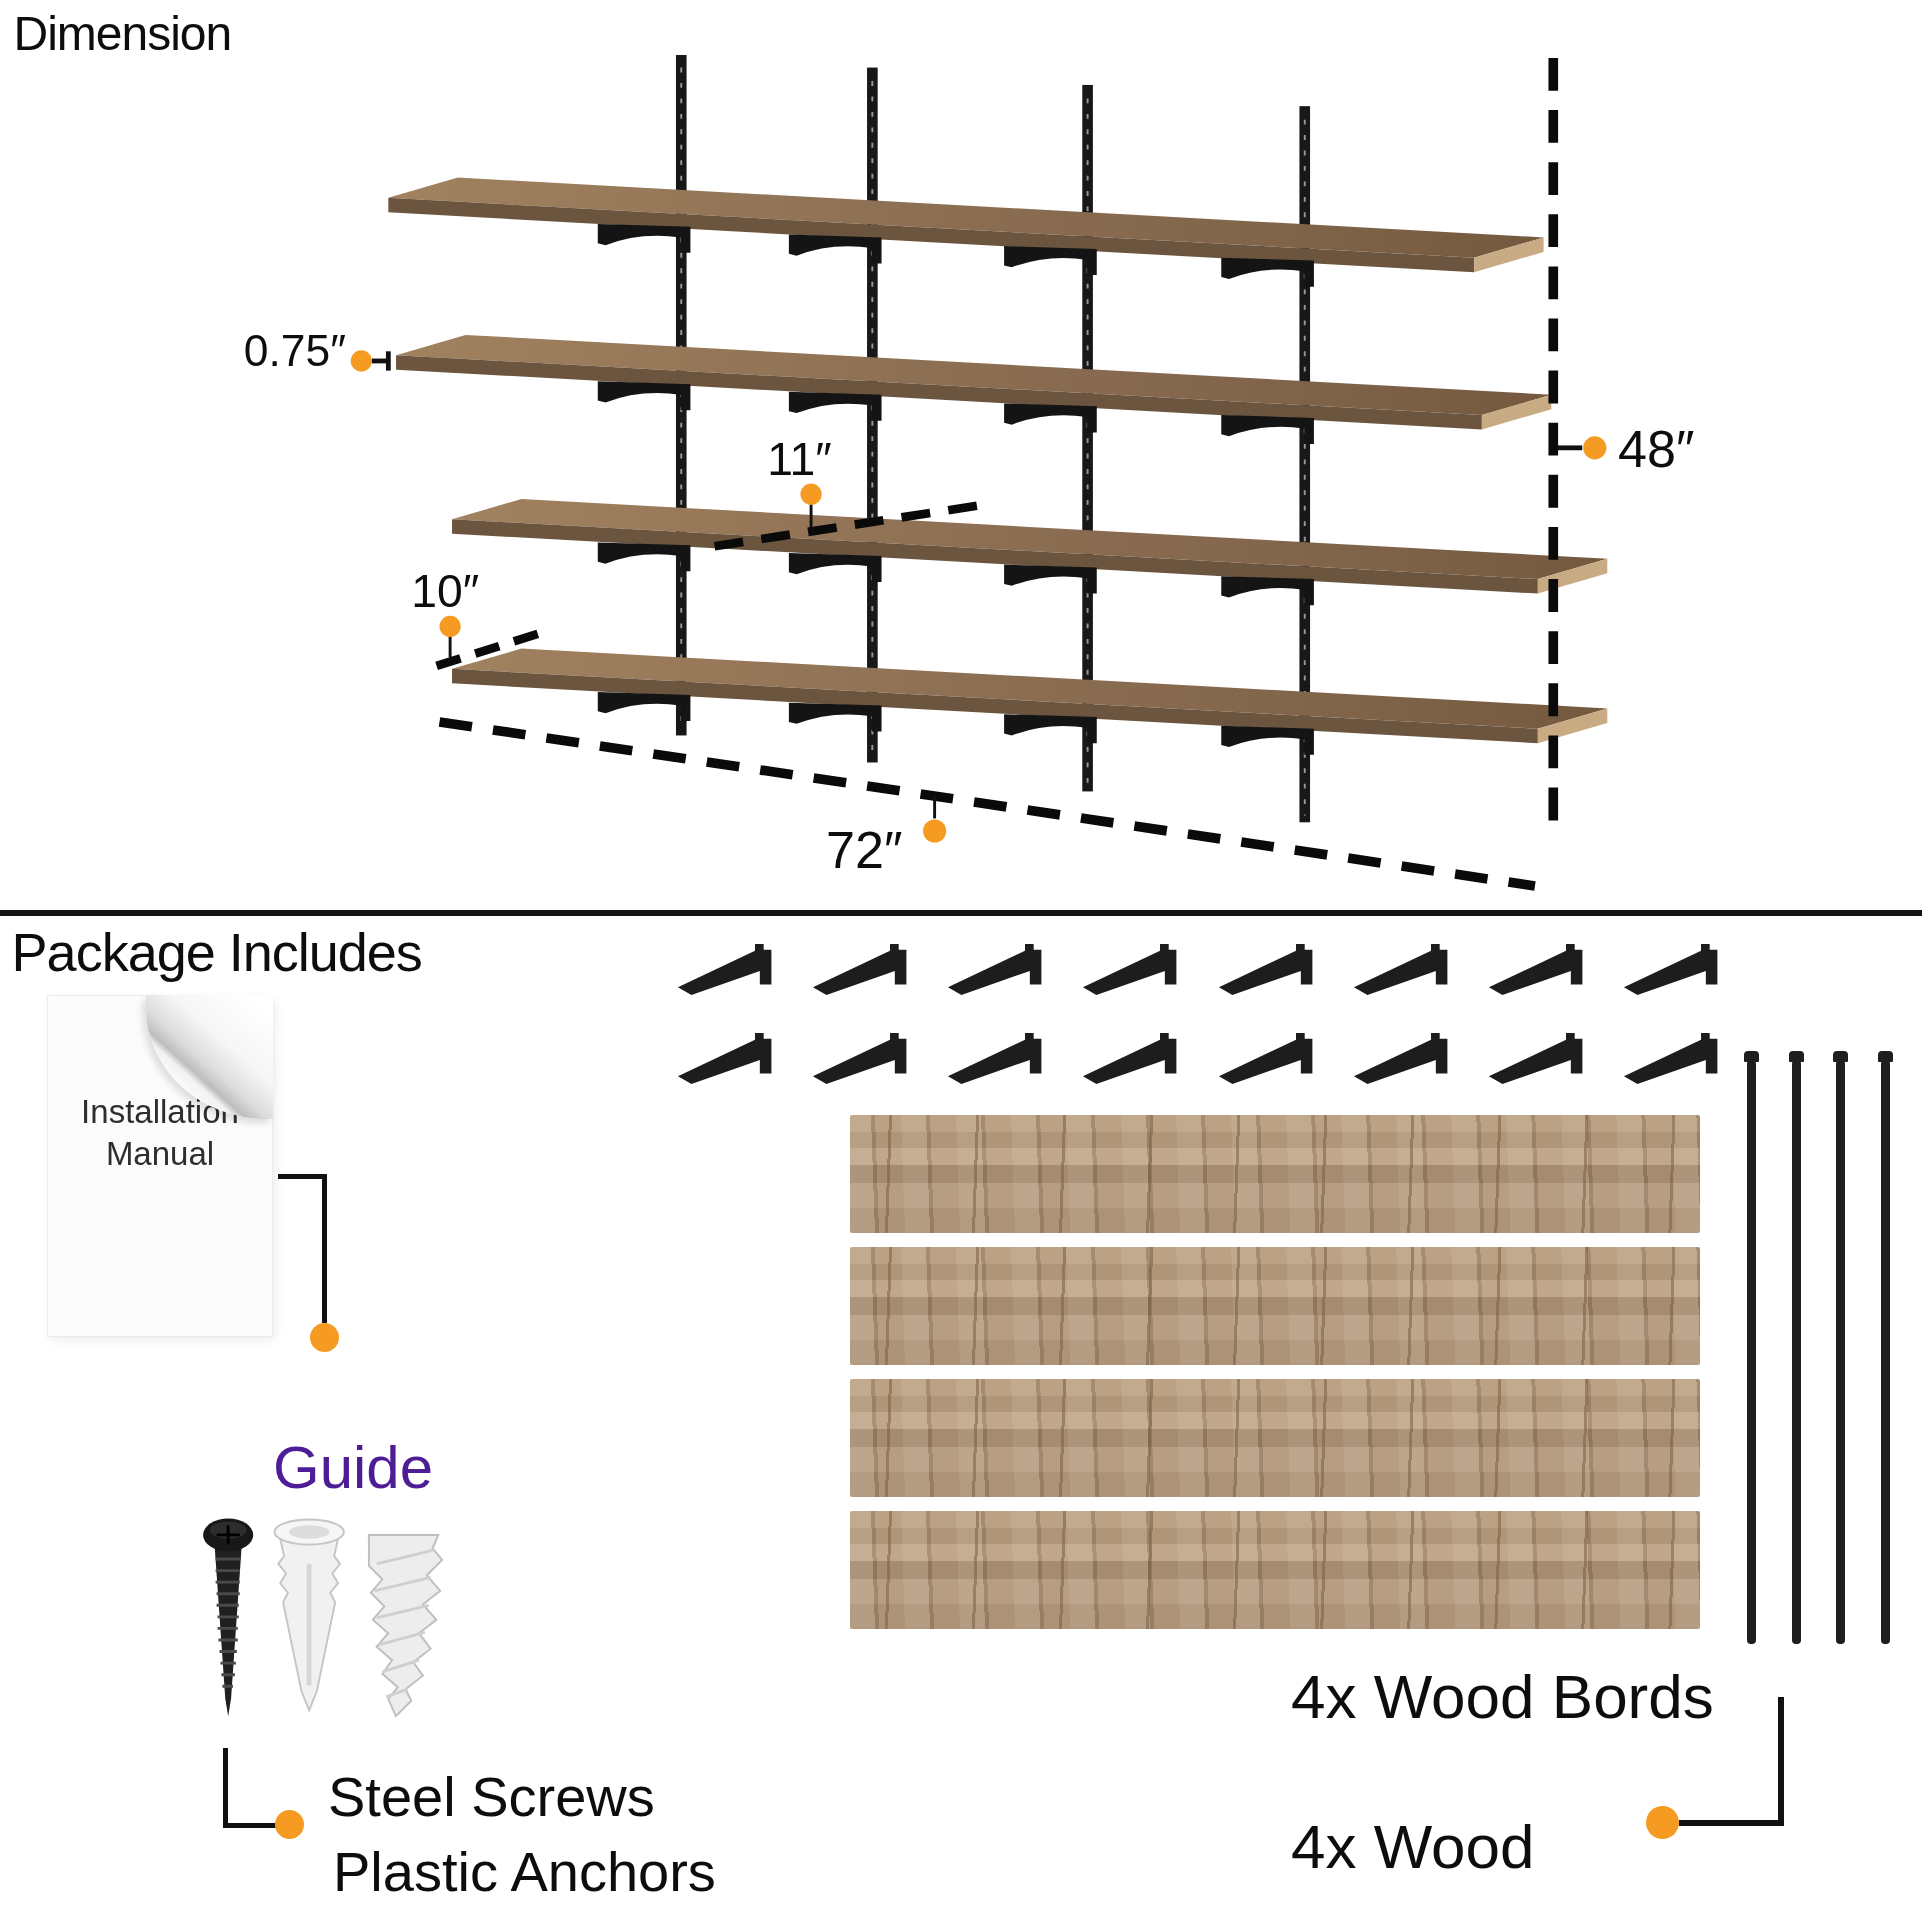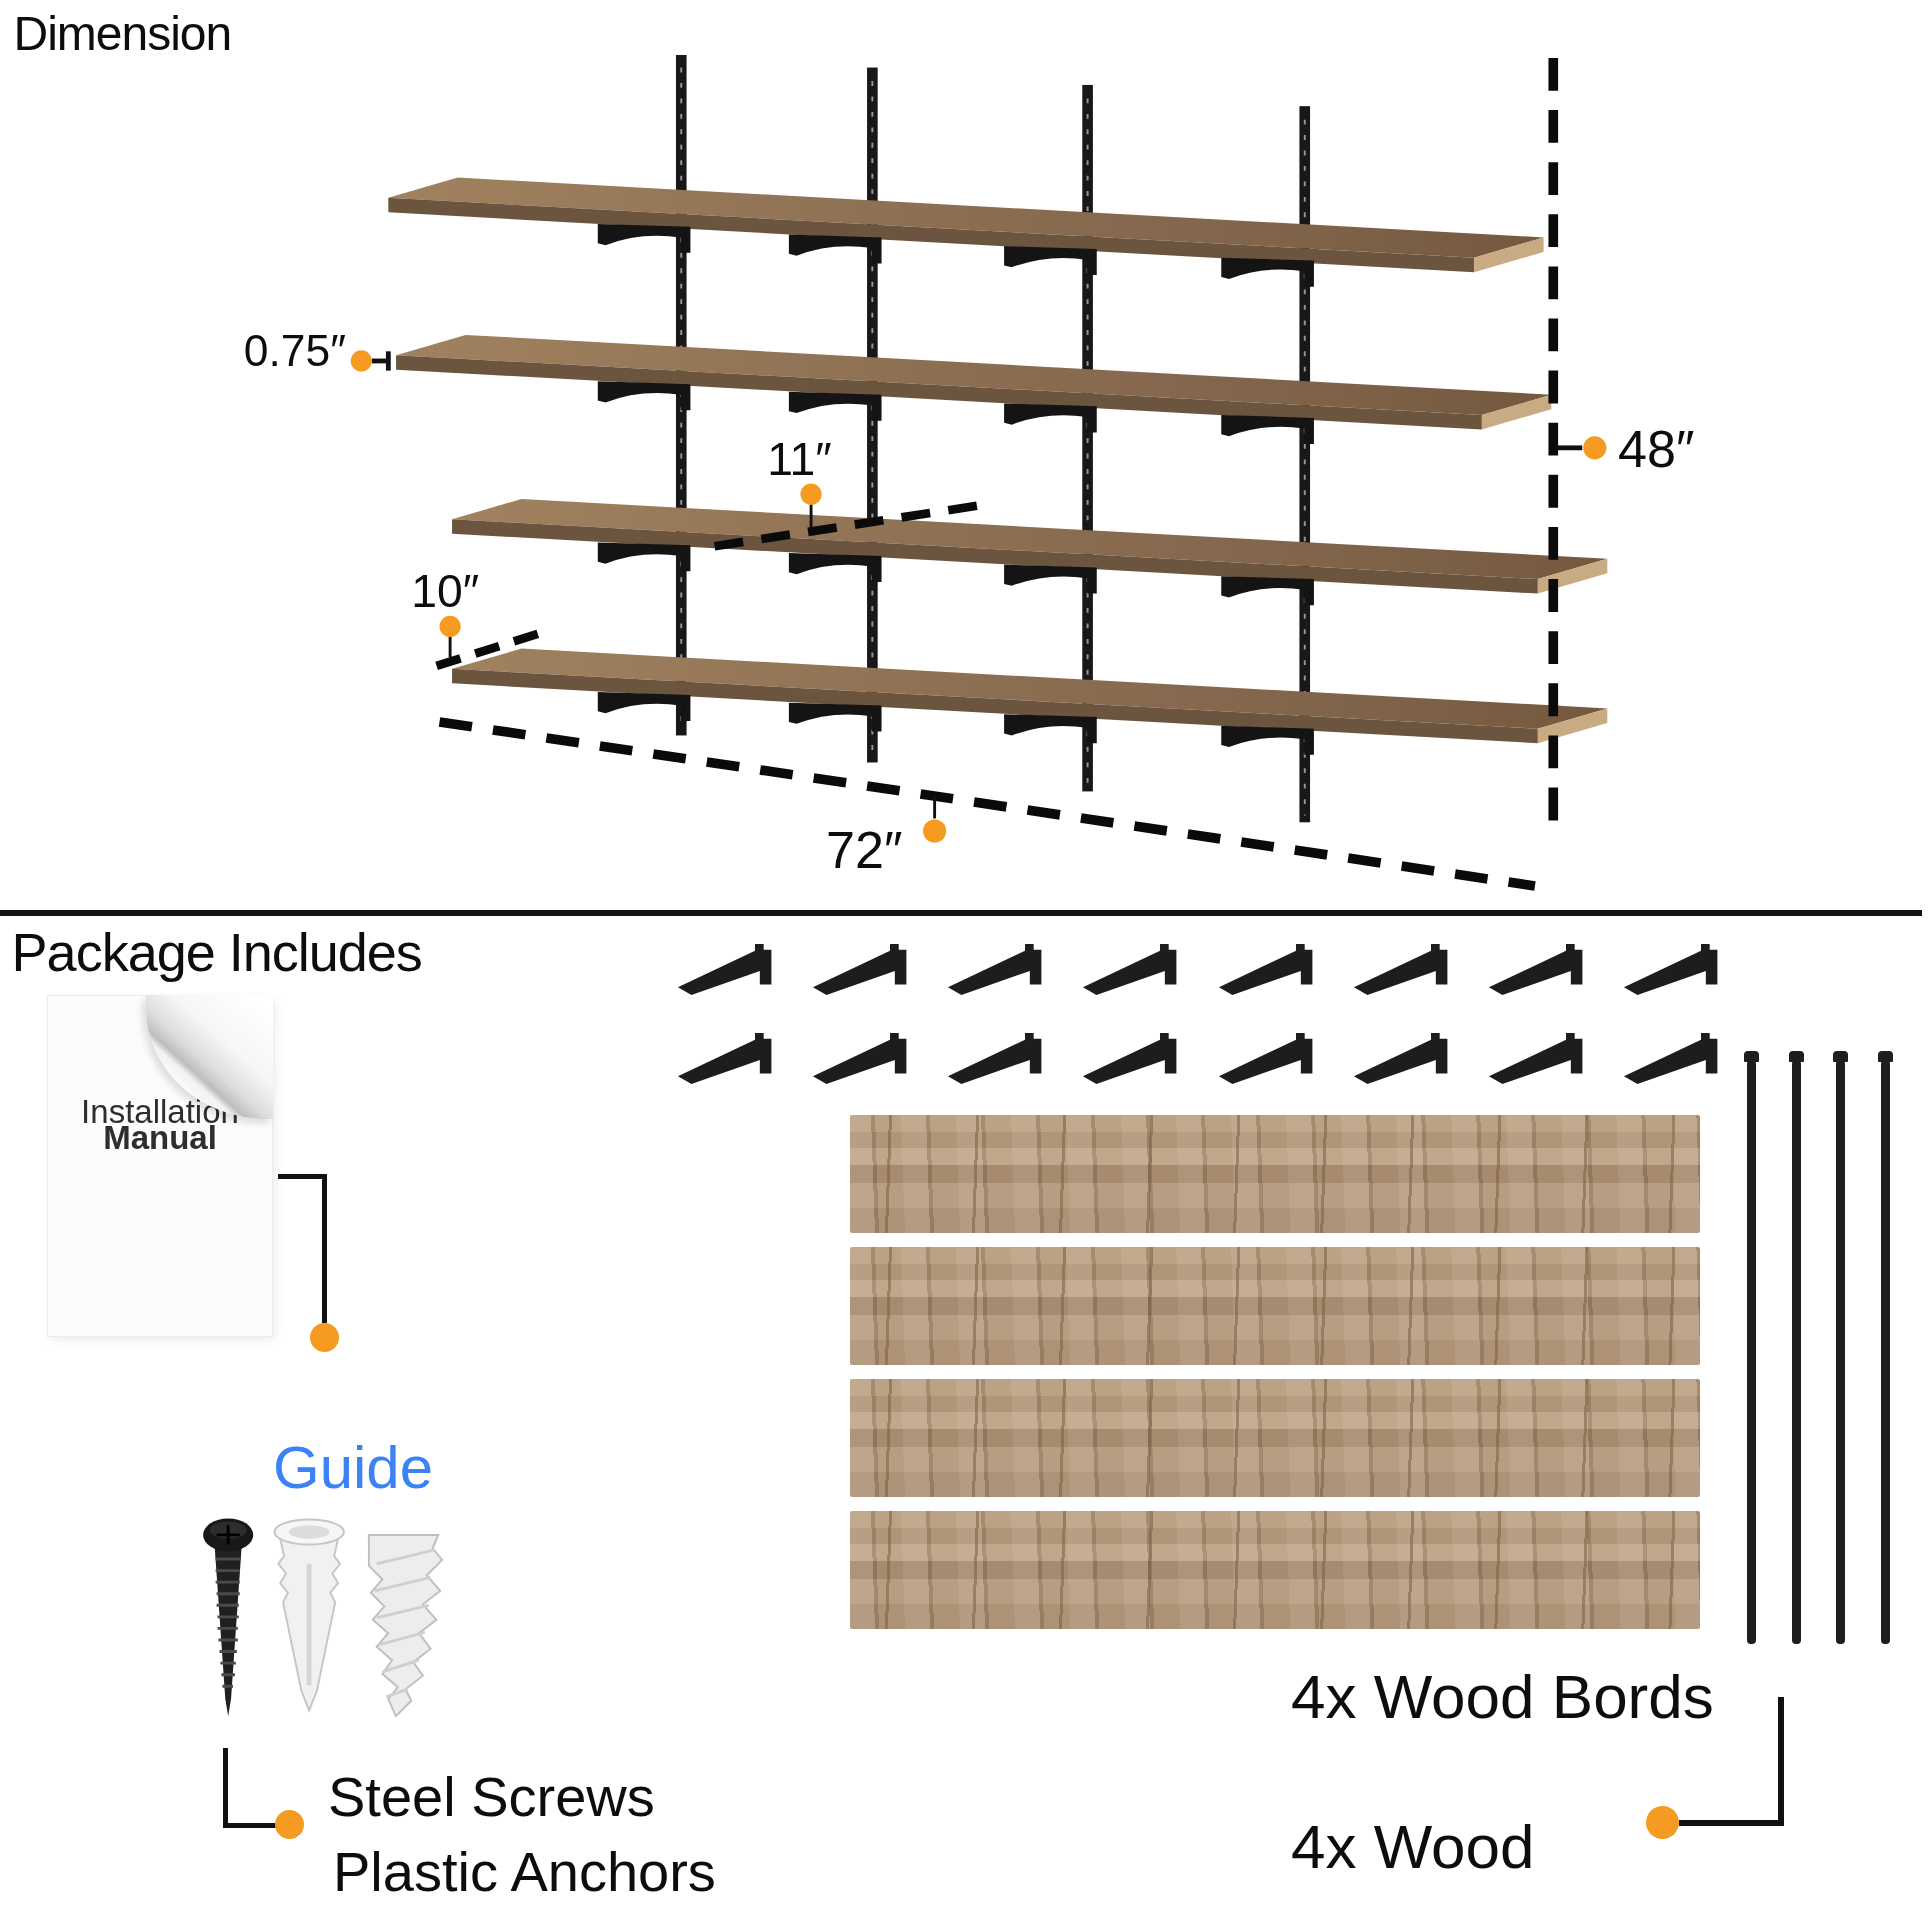--- a/index.html
+++ b/index.html
@@ -12,21 +12,21 @@
   .manual{left:48px;top:996px;width:224px;height:340px;background:#fcfcfc;
     box-shadow:0 0 0 1px #ececec,2.9px 3.9px 9.7px rgba(0,0,0,.08);}
   .manual .curl{position:absolute;right:-1px;top:-1px;width:127px;height:124px;
     background:linear-gradient(222deg,#ffffff 8%,#f6f6f6 38%,#dcdcdc 54%,#bdbdbd 62%,#f2f2f2 66%,#ffffff 78%);
     border-bottom-left-radius:95% 90%;box-shadow:-3.9px 4.8px 7.7px rgba(0,0,0,.12);}
   .manual .mtxt{position:absolute;left:0;width:100%;text-align:center;
     font-size:33px;color:#2e2e2e;}
   
   .line{background:#111;}
   .dot{background:#F59B22;border-radius:50%;}
-  .cap{font-size:60px;color:#3b82f6;}
+  .cap{font-size:60px;color:#4c1d95;}
   .hw-label{font-size:56px;color:#0d0d0d;line-height:75px;}
   .contents{font-size:62px;color:#0d0d0d;line-height:75px;}
   
   .board{left:850px;width:850px;height:118px;border-radius:1.9px;
     background:
       repeating-linear-gradient(92deg,rgba(122,95,66,.0) 0 39px,rgba(122,95,66,.55) 39px 42px,rgba(122,95,66,0) 42px 87px),
       repeating-linear-gradient(88deg,rgba(255,255,255,.14) 0 25px,rgba(0,0,0,.10) 25px 29px,rgba(255,255,255,.06) 29px 55px),
       repeating-linear-gradient(180deg,#b89c7d 0 17.4px,#ab8f70 17.4px 33px,#bda184 33px 50px,#a08466 50px 68px,#b3977a 68px 93px,#a88c6e 93px 118px);}
   
   .prail{width:8.7px;top:1060px;height:584px;background:#1e1e1e;border-radius:3.9px;}
@@ -145,21 +145,21 @@
       <text x="1676" y="484" font-size="54">48″</text>
     </g>
   </svg>
 
   <div class="abs divider"></div>
 
   <div class="abs h1" style="left:11.6px;top:921px;font-size:54px;">Package Includes</div>
 
   <div class="abs manual">
     <div class="mtxt" style="top:97px;">Installation</div>
-    <div class="mtxt" style="top:123px;font-weight:bold;">Manual</div>
+    <div class="mtxt" style="top:139px;">Manual</div>
     <div class="curl"></div>
   </div>
 
   <div class="abs line" style="left:278px;top:1174px;width:48px;height:4.8px;"></div>
   <div class="abs line" style="left:322px;top:1174px;width:4.8px;height:149px;"></div>
   <div class="abs dot" style="left:310px;top:1323px;width:29px;height:29px;"></div>
   <div class="abs cap" style="left:273px;top:1433px;">Guide</div>
 
   <svg class="abs" style="left:145px;top:1506px;" width="309" height="241" viewBox="0 0 320 250">
     <g>

